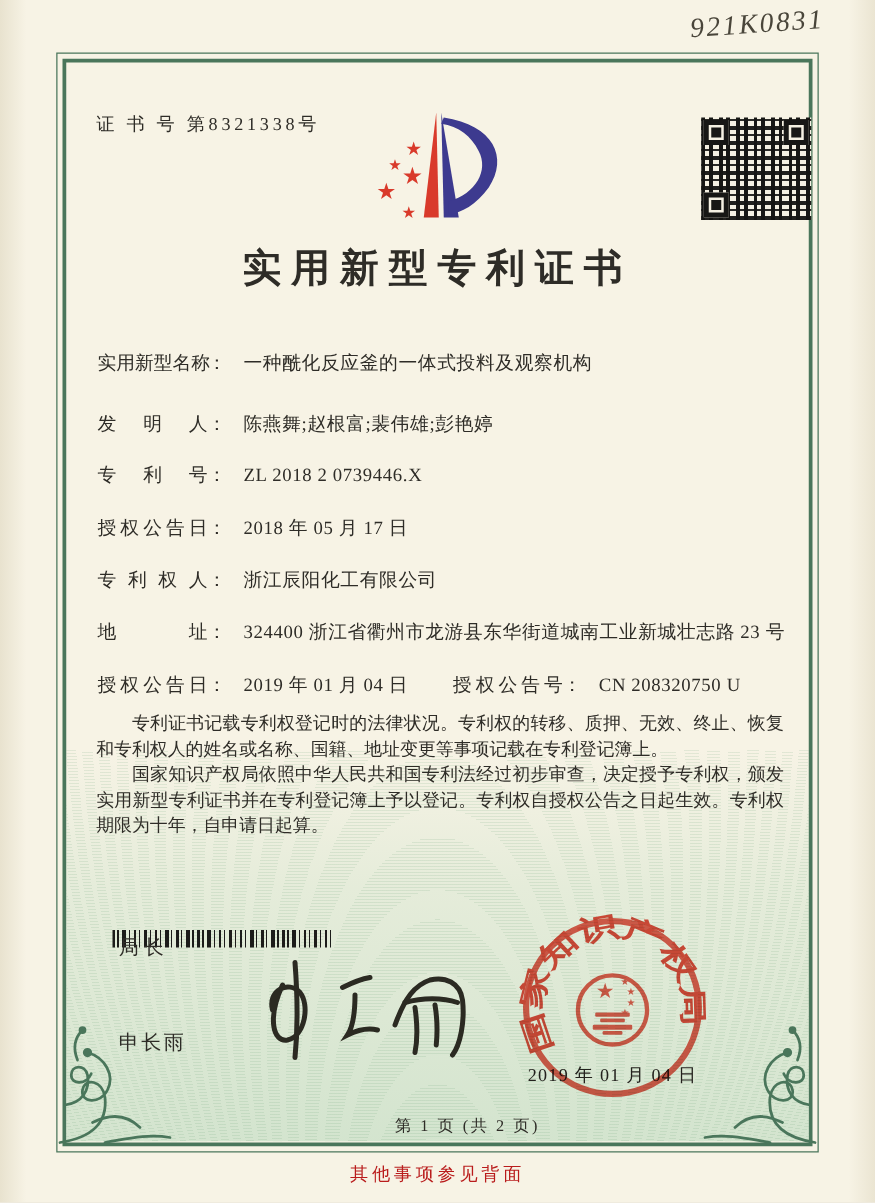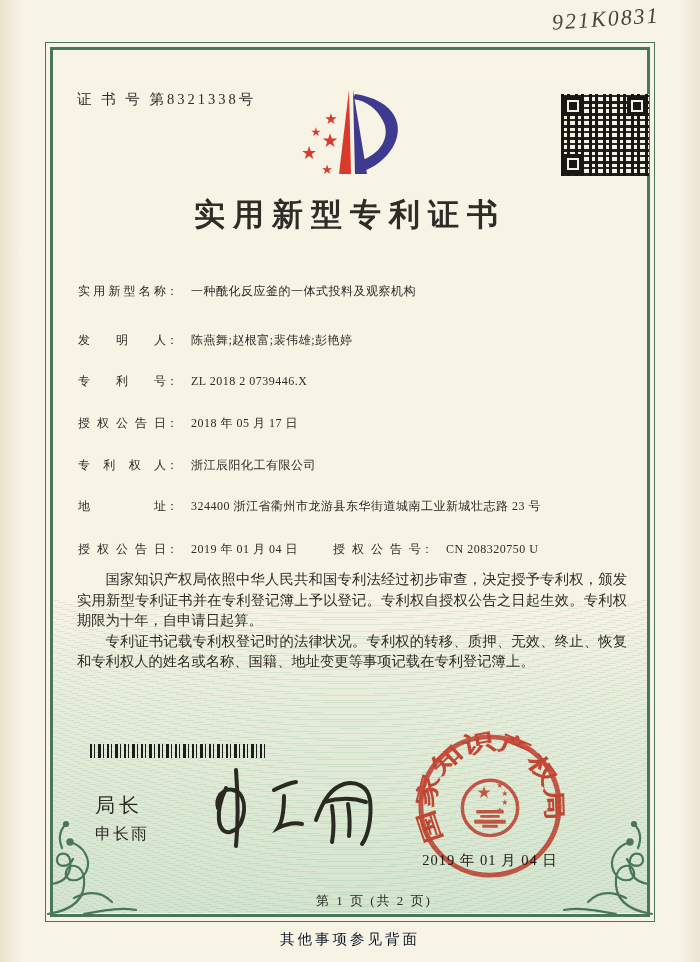--- a/index.html
+++ b/index.html
@@ -23,43 +23,43 @@
   
   .logo{position:absolute;left:283px;top:84px;width:146px;height:94px;z-index:2;}
   
   .qr{position:absolute;left:561px;top:94px;width:88px;height:82px;z-index:2;background:
       repeating-linear-gradient(0deg, rgba(20,20,18,.95) 0 3px, rgba(0,0,0,0) 3px 7px, rgba(20,20,18,.9) 7px 9px, rgba(0,0,0,0) 9px 12px),
       repeating-linear-gradient(90deg, #171715 0 3px, #f4f0e2 3px 6px, #171715 6px 9px, #f4f0e2 9px 14px);}
   .finder{position:absolute;width:20px;height:20px;border:4px solid #171715;background:#f4f0e2;box-sizing:border-box;}
   .finder::after{content:"";position:absolute;inset:2px;background:#171715;}
   .f-tl{left:2px;top:2px}.f-tr{right:2px;top:2px}.f-bl{left:2px;bottom:2px}
   
-  .row{position:absolute;left:78px;font-size:12px;line-height:21px;z-index:2;white-space:nowrap;}
+  .row{position:absolute;left:78px;font-size:15px;line-height:21px;z-index:2;white-space:nowrap;}
   .flabel{display:inline-block;width:88px;text-align:justify;text-align-last:justify;vertical-align:top;}
   .colon{vertical-align:top;}
   .fvalue{display:inline-block;margin-left:10px;vertical-align:top;letter-spacing:.5px;}
   .wrapval{white-space:normal;width:448px;}
   .pair2{margin-left:32px;}
   .paras{position:absolute;left:77px;top:569px;width:550px;font-size:14.3px;line-height:20.5px;
          text-align:justify;z-index:2;}
   .paras p{margin:0;text-indent:2em;}
   .barcode{position:absolute;left:90px;top:744px;width:178px;height:14px;z-index:2;background:
      repeating-linear-gradient(90deg,#1c1c1a 0 2px,rgba(0,0,0,0) 2px 4px,#1c1c1a 4px 5px,rgba(0,0,0,0) 5px 8px,#1c1c1a 8px 11px,rgba(0,0,0,0) 11px 13px,#1c1c1a 13px 14px,rgba(0,0,0,0) 14px 17px);}
-  .officer-title{position:absolute;left:95px;top:792px;font-size:20px;letter-spacing:4px;z-index:2;
+  .officer-title{position:absolute;left:95px;top:748px;font-size:16px;letter-spacing:4px;z-index:2;
          font-family:"Liberation Sans","DejaVu Sans",sans-serif;}
   .officer-name{position:absolute;left:95px;top:824px;font-size:16px;letter-spacing:2px;z-index:2;
          font-family:"Liberation Sans","DejaVu Sans",sans-serif;}
   .signature{position:absolute;left:196px;top:756px;width:182px;height:98px;z-index:3;}
   .seal{position:absolute;left:411px;top:727px;width:158px;height:158px;z-index:4;mix-blend-mode:multiply;opacity:.95;}
   .seal-date{position:absolute;left:405px;top:851px;width:170px;text-align:center;font-size:14.5px;
          letter-spacing:1px;z-index:3;color:#23211d;}
   .footer-page{position:absolute;left:0;top:892px;width:100%;text-align:center;font-size:13px;
          letter-spacing:2px;z-index:2;margin-left:24px;}
   .footer-note{position:absolute;left:0;top:930px;width:100%;text-align:center;font-size:14.5px;
-         letter-spacing:3px;color:#0f172a;}
+         letter-spacing:3px;color:#b91c1c;}
   .orn{position:absolute;width:104px;height:104px;z-index:2;}
   .orn-l{left:40px;top:818px;}
   .orn-r{right:40px;top:818px;transform:scaleX(-1);}
 </style>
 </head>
 <body>
 
 <div class="page">
 
   <div class="frame-outer">
@@ -115,22 +115,22 @@
     <span class="fvalue wrapval">324400 浙江省衢州市龙游县东华街道城南工业新城壮志路 23 号</span>
   </div>
   <div class="row" style="top:539px">
     <span class="flabel">授权公告日</span><span class="colon">：</span>
     <span class="fvalue">2019 年 01 月 04 日</span>
     <span class="flabel pair2">授权公告号</span><span class="colon">：</span>
     <span class="fvalue">CN 208320750 U</span>
   </div>
 
   <div class="paras">
+    <p>专利证书记载专利权登记时的法律状况。专利权的转移、质押、无效、终止、恢复和专利权人的姓名或名称、国籍、地址变更等事项记载在专利登记簿上。</p>
     <p>国家知识产权局依照中华人民共和国专利法经过初步审查，决定授予专利权，颁发实用新型专利证书并在专利登记簿上予以登记。专利权自授权公告之日起生效。专利权期限为十年，自申请日起算。</p>
-    <p>专利证书记载专利权登记时的法律状况。专利权的转移、质押、无效、终止、恢复和专利权人的姓名或名称、国籍、地址变更等事项记载在专利登记簿上。</p>
   </div>
 
   <div class="barcode"></div>
 
   <div class="officer-title">局长</div>
   <div class="officer-name">申长雨</div>
 
   <svg class="signature" viewBox="0 0 182 98">
     <g fill="none" stroke="#2b2a22" stroke-width="4" stroke-linecap="round">
       <path d="M30,32 C18,58 22,78 34,76 C48,73 52,48 44,38 C35,28 18,36 22,52"></path>

